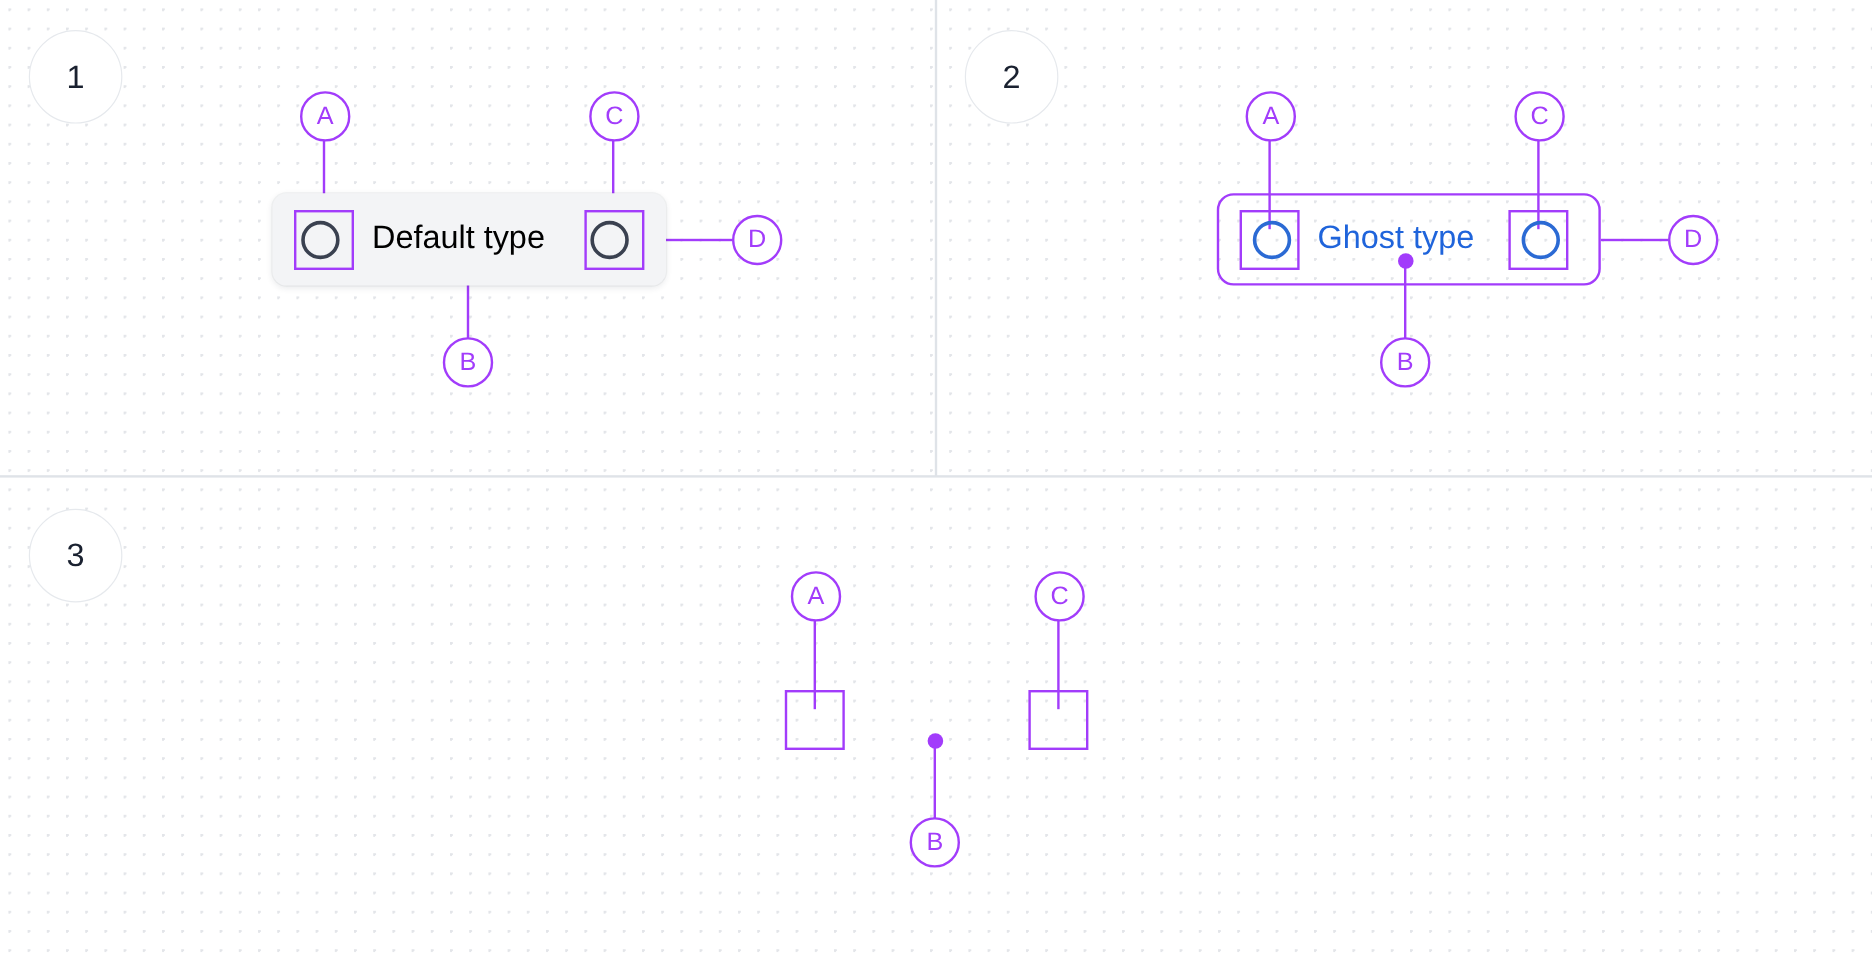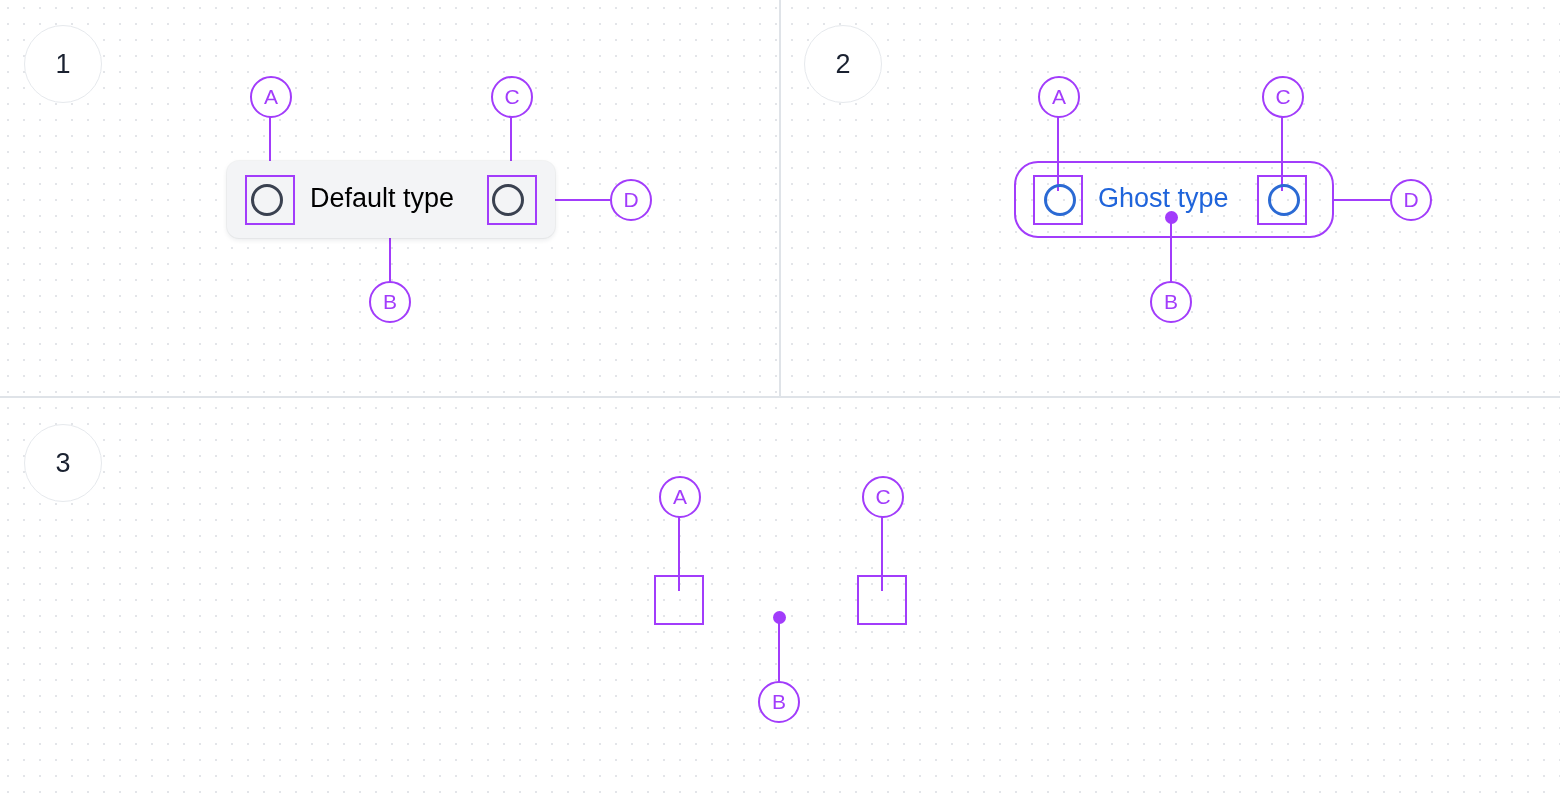--- a/index.html
+++ b/index.html
@@ -111,21 +111,21 @@
     box-sizing: border-box;
   }
   .btn-default {
     background: #f3f4f6;
     border-radius: 12px;
     box-shadow: 0 2px 5px rgba(28,38,54,0.10), 0 0 0 1px rgba(28,38,54,0.045);
   }
   .btn-ghost {
     background: transparent;
     border: 2px solid #a23cfb;
-    border-radius: 24px;
+    border-radius: 14px;
   }
   .btn-bare {
     background: transparent;
   }
 
   .btn-label {
     white-space: nowrap;
     font-size: 27px;
   }
   .label-dark { color: #000000; }

